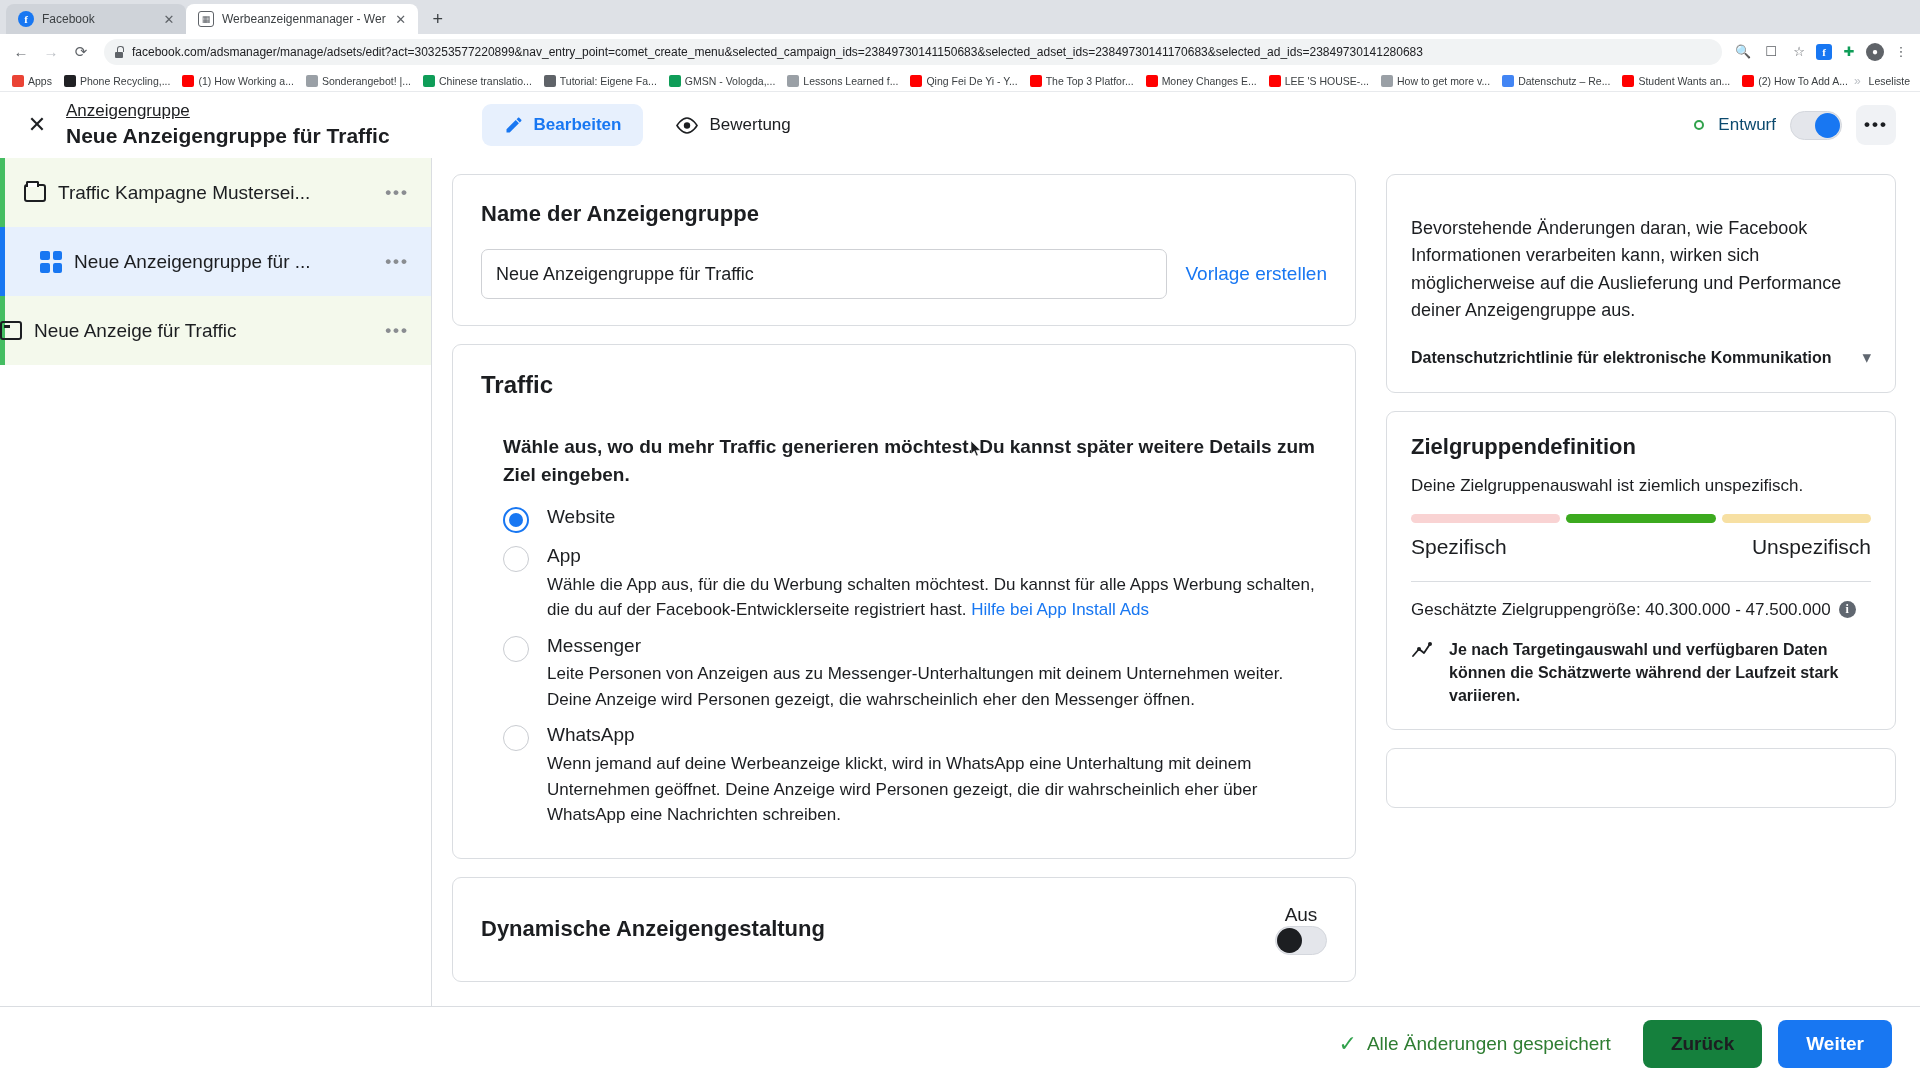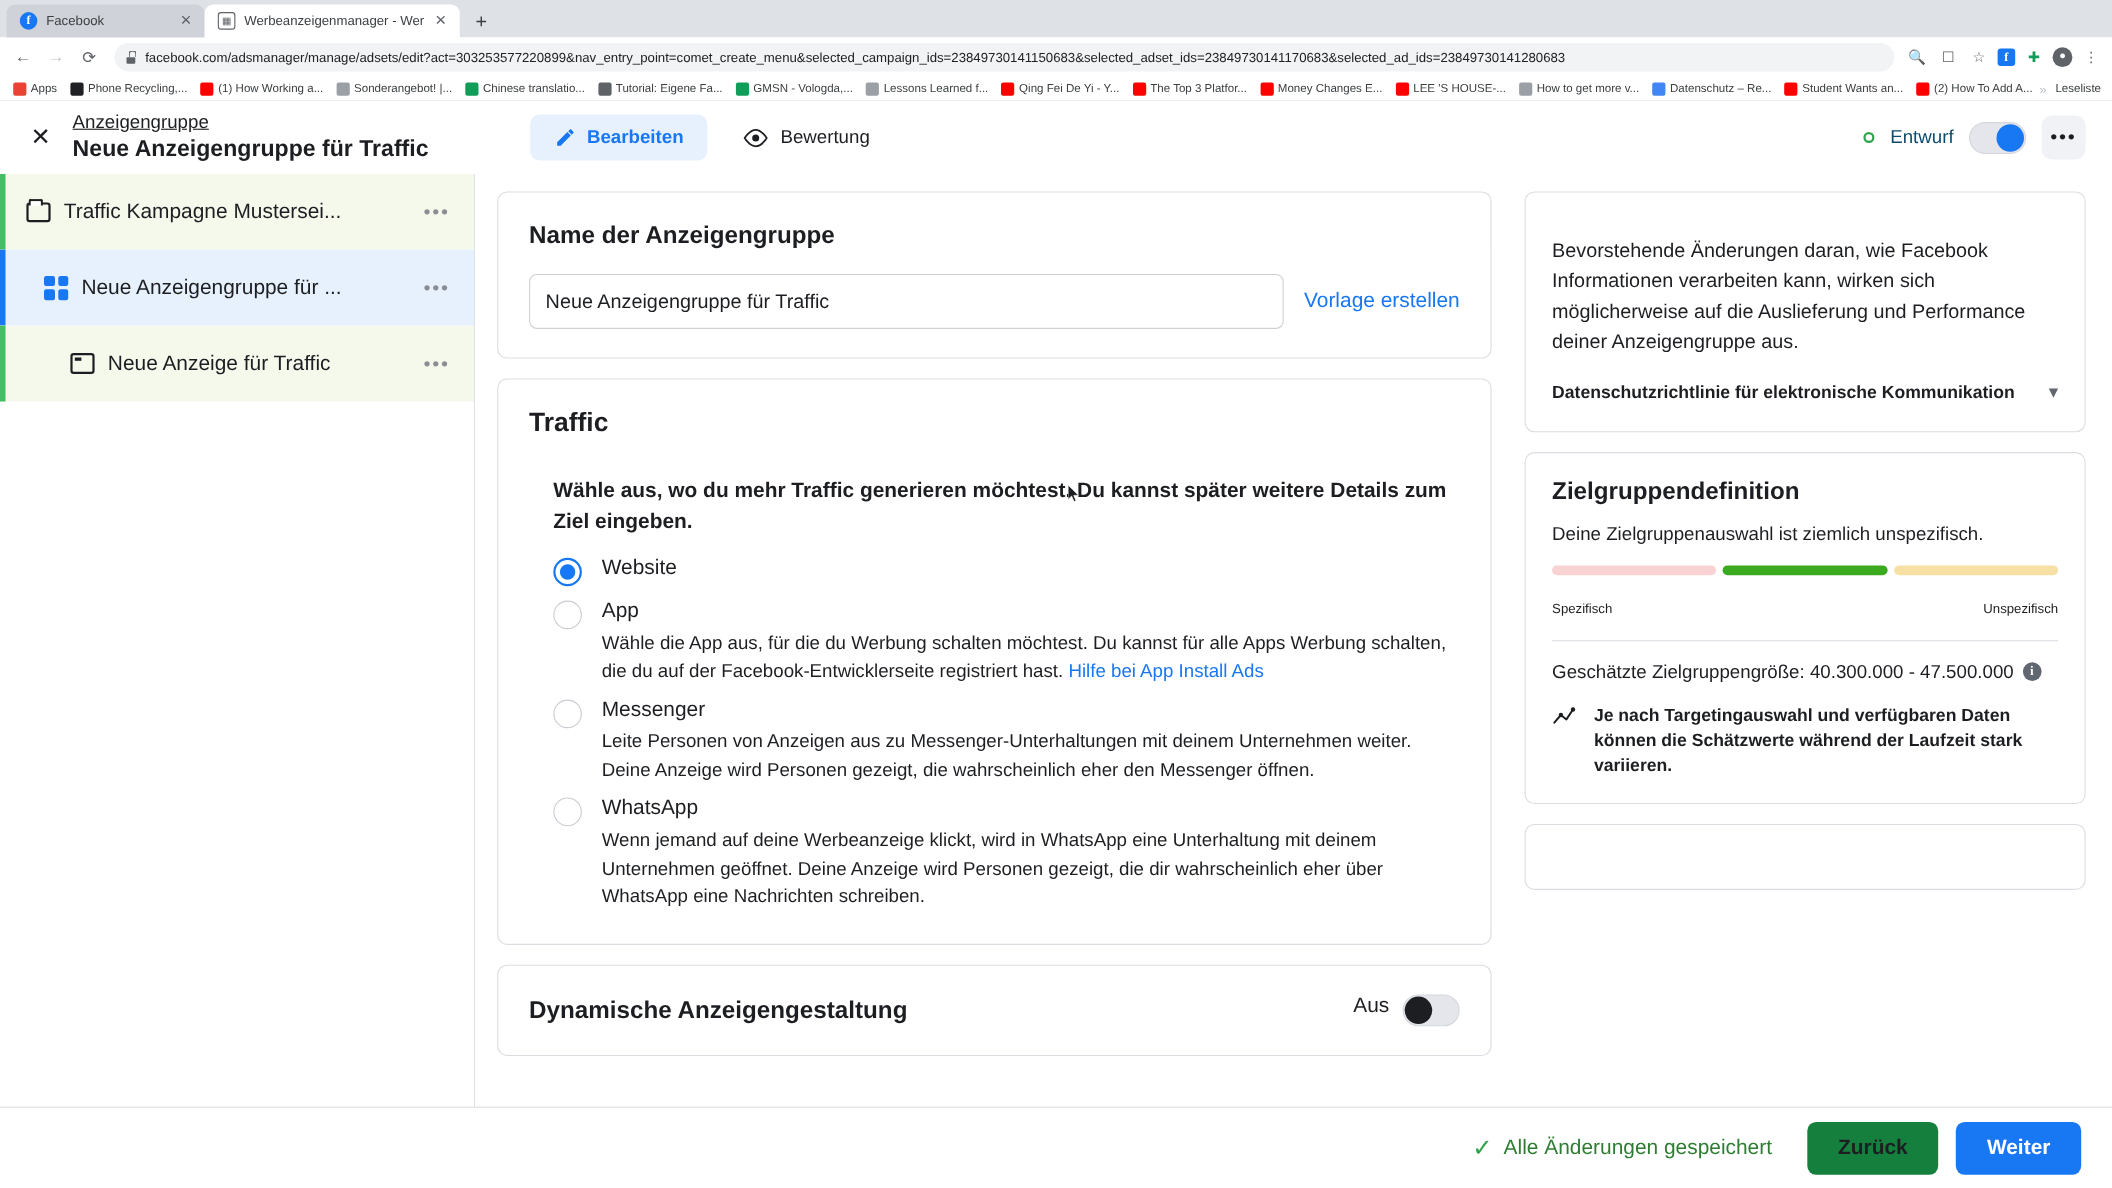--- a/index.html
+++ b/index.html
@@ -194,21 +194,21 @@
   }
   .nav-item {
     height: 69px; display: flex; align-items: center;
     padding-right: 16px; position: relative; cursor: pointer;
   }
   .nav-item .bar { position:absolute; left:0; top:0; bottom:0; width:5px; }
   .nav-item.camp { background:#f4f9ec; padding-left: 24px; }
   .nav-item.camp .bar { background:#45bd62; }
   .nav-item.adset { background:#e7f0fd; padding-left: 40px; }
   .nav-item.adset .bar { background:#1877f2; }
-  .nav-item.ad { background:#f4f9ec; padding-left: 64px; }
+  .nav-item.ad { background:#f4f9ec; }
   .nav-item.ad .bar { background:#45bd62; }
   .nav-ico { width: 30px; flex: 0 0 30px; display:flex; align-items:center; justify-content:flex-start; }
   .nav-label {
     flex: 1; font-size: 19px; color:#1c1e21;
     white-space: nowrap; overflow: hidden; text-overflow: ellipsis;
     padding-left: 4px;
   }
   .nav-dots { color:#8a8d91; letter-spacing:2px; font-size:17px; font-weight:bold; cursor:pointer; padding: 4px 6px;}
 
   
@@ -263,21 +263,21 @@
     display:flex;align-items:center;justify-content:center;
   }
   .radio.on { border: 2px solid #1877f2; }
   .radio.on::after { content:""; width:14px;height:14px;border-radius:50%;background:#1877f2; }
   .opt-body { flex: 1; }
   .opt-label { font-size: 19px; color:#1c1e21; line-height: 1.35; }
   .opt-desc { font-size: 17px; color:#1c1e21; line-height: 1.5; margin-top: 3px; }
 
   .dyn-card { padding: 26px 28px; display:flex; align-items:center; }
   .dyn-title { font-size: 22px; font-weight: 700; color:#1c1e21; }
-  .dyn-right { margin-left:auto; display:flex; gap:12px; }
+  .dyn-right { margin-left:auto; display:flex; align-items:center; gap:0;flex-direction:column; }
   .dyn-state { font-size: 19px; color:#1c1e21; }
   .toggle-off {
     width: 52px; height: 29px; border-radius:15px; background:#e4e6eb;
     position:relative; border:1px solid #d4d7dd; cursor:pointer;
   }
   .toggle-off .knob { position:absolute; left:1px; top:1px; width:25px;height:25px;border-radius:50%;background:#1c1e21;}
 
   
   .right {
     width: 540px; flex: 0 0 540px;
@@ -294,21 +294,21 @@
   .rfoot {
     display:flex; align-items:flex-start; gap:4px; margin-top: 23px; cursor:pointer;
   }
   .rfoot-label { font-size: 16px; font-weight:700; color:#1c1e21; line-height:1.4; flex:1; }
   .chev { color:#606770; font-size: 17px; }
 
   .rtitle2 { font-size: 22px; font-weight:700; color:#1c1e21; }
   .rsub { font-size: 17px; color:#1c1e21; margin-top: 16px; }
   .meter { display:flex; gap: 6px; margin-top: 18px; }
   .meter span { height: 9px; border-radius: 5px; flex:1; display:block;}
-  .meter-labels { display:flex; justify-content:space-between; margin-top: 23px; font-size:12px; color:#1c1e21;align-items:flex-end;}
+  .meter-labels { display:flex; justify-content:space-between; margin-top: 12px; font-size:21px; color:#1c1e21;align-items:flex-end;}
   .hr { height:1px; background:#dadde1; margin: 22px 0 18px 0; }
   .est { font-size:17px; color:#1c1e21; display:flex; align-items:center; gap:8px; }
   .info-i {
     width:17px;height:17px;border-radius:50%;background:#606770;color:#fff;
     font-size:12px;font-weight:bold;display:flex;align-items:center;justify-content:center;
     font-family:"Liberation Serif",serif; flex:0 0 17px;
   }
   .note { display:flex; gap:12px; margin-top: 18px; }
   .note-text { font-size:16px; font-weight:700; color:#1c1e21; line-height:1.45; }
 

